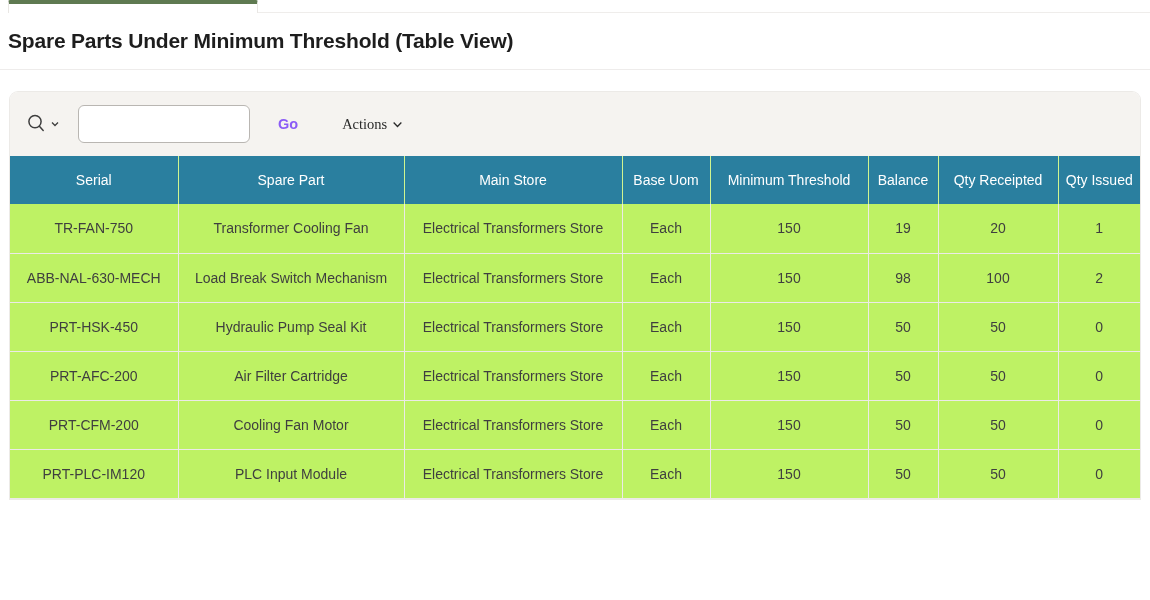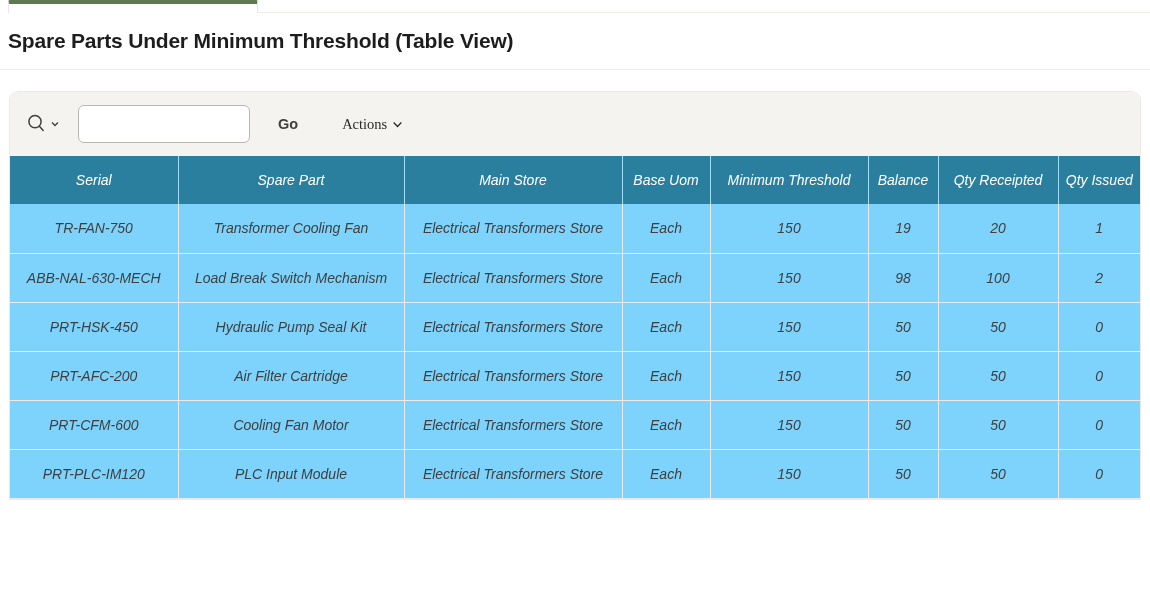--- a/index.html
+++ b/index.html
@@ -72,41 +72,40 @@
     font-size: 14px;
     padding: 0 10px;
     color: #333;
     outline: none;
   }
   .go-button {
     margin-left: 20px;
     background: none; border: none; cursor: pointer;
     font-family: "Liberation Sans", sans-serif;
     font-size: 14.5px; font-weight: 700;
-    color: #404040;
+    color: #8b5cf6;
     padding: 6px 8px;
   }
   .actions-button {
     margin-left: 28px;
     background: none; border: none; cursor: pointer;
     display: flex; align-items: center; gap: 5px;
     font-family: Liberation Serif, serif;
     font-size: 14.5px; font-weight: 400;
     color: #2a2a2a;
     padding: 6px 8px;
   }
   .chev { display: inline-block; }
 
   
   table.report {
     width: 100%;
     border-collapse: collapse;
     table-layout: fixed;
-    background: #7dd3fc;
-    font-style: italic;
+    background: #bef264;
   }
   table.report thead th {
     background: var(--teal);
     color: #ffffff;
     font-size: 14px;
     font-weight: 400;
     height: 48px;
     text-align: center;
     border-right: 1px solid rgba(255,255,255,0.28);
     cursor: pointer;
@@ -225,21 +224,21 @@
           <td>PRT-AFC-200</td>
           <td>Air Filter Cartridge</td>
           <td>Electrical Transformers Store</td>
           <td>Each</td>
           <td>150</td>
           <td>50</td>
           <td>50</td>
           <td>0</td>
         </tr>
         <tr>
-          <td>PRT-CFM-600</td>
+          <td>PRT-CFM-200</td>
           <td>Cooling Fan Motor</td>
           <td>Electrical Transformers Store</td>
           <td>Each</td>
           <td>150</td>
           <td>50</td>
           <td>50</td>
           <td>0</td>
         </tr>
         <tr>
           <td>PRT-PLC-IM120</td>

